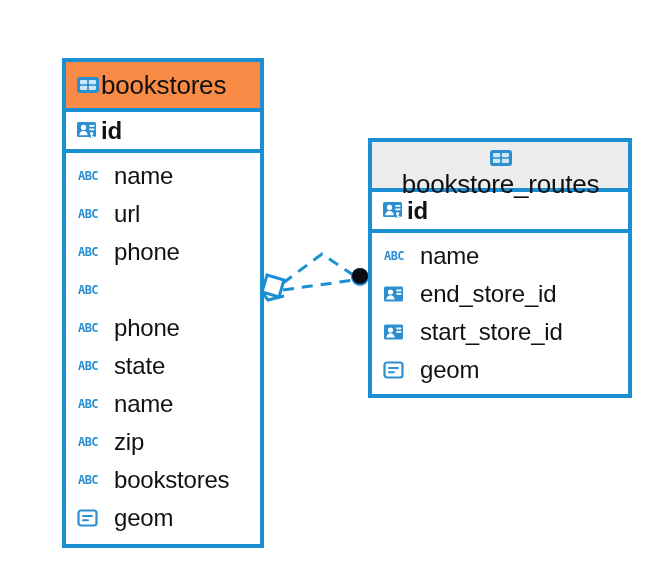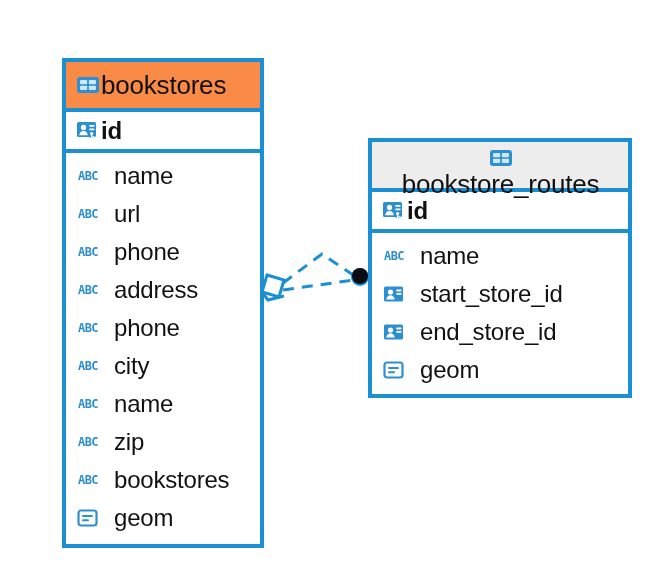--- a/index.html
+++ b/index.html
@@ -166,31 +166,30 @@
         <span class="field-label">url</span>
       </div>
 
       <div class="field-row">
         <span class="abc-ico">ABC</span>
         <span class="field-label">phone</span>
       </div>
 
       <div class="field-row">
         <span class="abc-ico">ABC</span>
-        <span class="field-label">address</span>
       </div>
 
       <div class="field-row">
         <span class="abc-ico">ABC</span>
         <span class="field-label">phone</span>
       </div>
 
       <div class="field-row">
         <span class="abc-ico">ABC</span>
-        <span class="field-label">city</span>
+        <span class="field-label">state</span>
       </div>
 
       <div class="field-row">
         <span class="abc-ico">ABC</span>
         <span class="field-label">name</span>
       </div>
 
       <div class="field-row">
         <span class="abc-ico">ABC</span>
         <span class="field-label">zip</span>
@@ -258,34 +257,34 @@
       <div class="field-row">
         <span class="ico">
           <svg width="26" height="26" viewBox="0 0 26 26">
             <rect x="3" y="5.5" width="19" height="15" rx="1.5" fill="#2b8fd0"></rect>
             <circle cx="9.5" cy="11" r="2.6" fill="#ffffff"></circle>
             <path d="M 5.2 18.6 c 0.6 -3.2 2.6 -4.4 4.3 -4.4 c 1.7 0 3.7 1.2 4.3 4.4 Z" fill="#ffffff"></path>
             <rect x="15.2" y="8.6" width="5.4" height="1.8" rx="0.8" fill="#ffffff"></rect>
             <rect x="15.2" y="12" width="5.4" height="1.8" rx="0.8" fill="#ffffff"></rect>
           </svg>
         </span>
-        <span class="field-label">start_store_id</span>
+        <span class="field-label">end_store_id</span>
       </div>
 
       <div class="field-row">
         <span class="ico">
           <svg width="26" height="26" viewBox="0 0 26 26">
             <rect x="3" y="5.5" width="19" height="15" rx="1.5" fill="#2b8fd0"></rect>
             <circle cx="9.5" cy="11" r="2.6" fill="#ffffff"></circle>
             <path d="M 5.2 18.6 c 0.6 -3.2 2.6 -4.4 4.3 -4.4 c 1.7 0 3.7 1.2 4.3 4.4 Z" fill="#ffffff"></path>
             <rect x="15.2" y="8.6" width="5.4" height="1.8" rx="0.8" fill="#ffffff"></rect>
             <rect x="15.2" y="12" width="5.4" height="1.8" rx="0.8" fill="#ffffff"></rect>
           </svg>
         </span>
-        <span class="field-label">end_store_id</span>
+        <span class="field-label">start_store_id</span>
       </div>
 
       <div class="field-row">
         <span class="ico">
           <svg width="26" height="26" viewBox="0 0 26 26">
             <rect x="3.5" y="5.5" width="18" height="15" rx="2.5" fill="#ffffff" stroke="#2b8fd0" stroke-width="2.2"></rect>
             <rect x="7" y="10" width="11" height="2.1" rx="1" fill="#2b8fd0"></rect>
             <rect x="7" y="14.2" width="7" height="2.1" rx="1" fill="#2b8fd0"></rect>
           </svg>
         </span>

